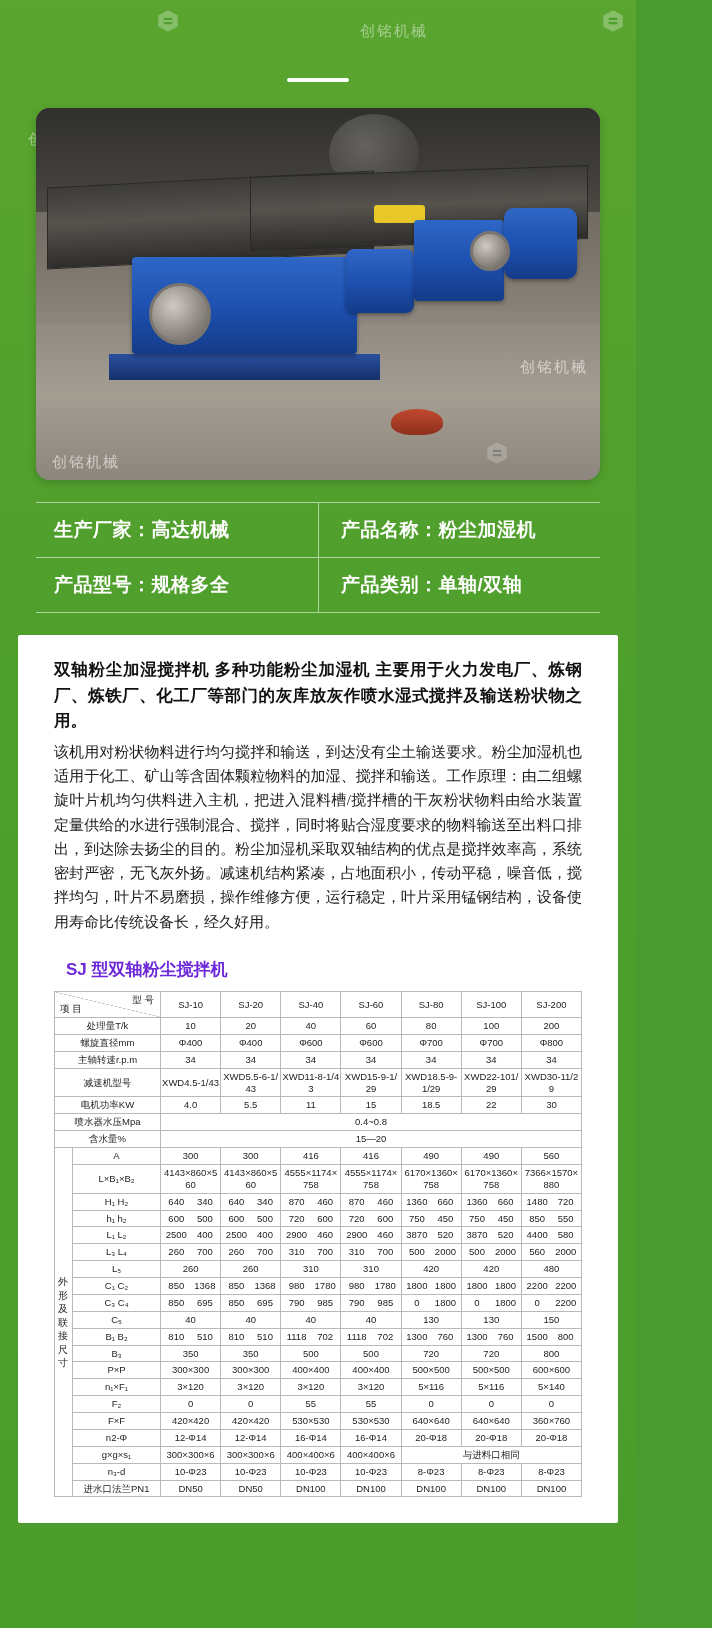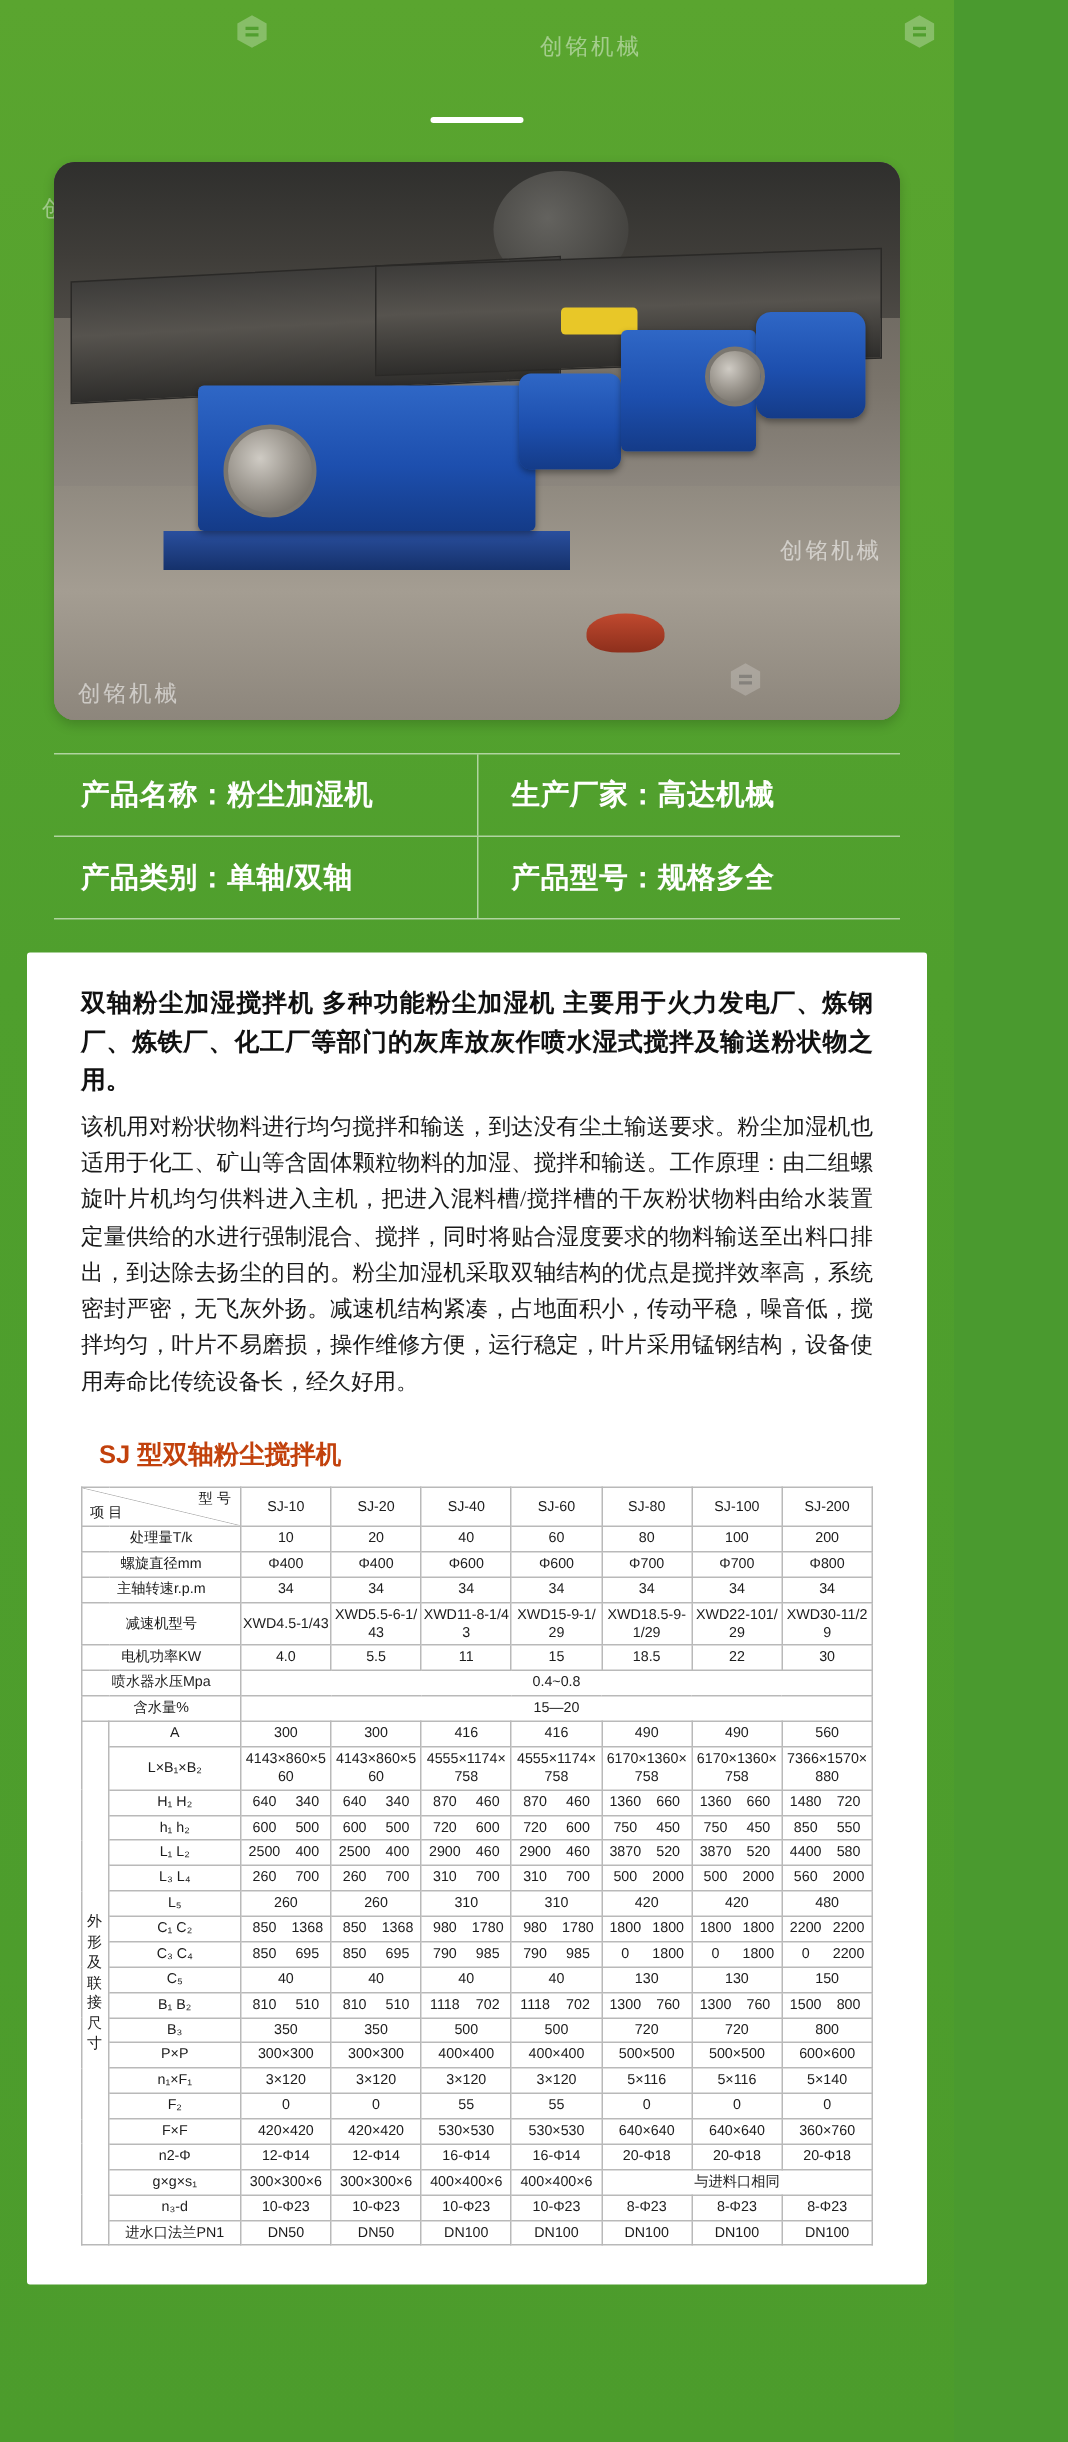--- a/index.html
+++ b/index.html
@@ -175,21 +175,21 @@
     line-height: 1.62;
     color: #1a1a1a;
     margin: 0;
     text-align: justify;
     font-family: Liberation Serif, serif;
   }
   .table-title {
     font-size: 17px;
     font-weight: bold;
     margin: 24px 0 10px 12px;
-    color: #c2410c;
+    color: #6d28d9;
   }
 
   
   table.spec {
     width: 100%;
     border-collapse: collapse;
     font-size: 9.5px;
     color: #1c1c1c;
     table-layout: fixed;
   }
@@ -269,32 +269,32 @@
     <div class="wm wm-dark" style="right:12px; top:250px;">创铭机械</div>
     <svg class="wm-logo" style="right:90px; bottom:14px;" viewBox="0 0 24 24">
       <path d="M12 2 L21 7 V17 L12 22 L3 17 V7 Z" fill="#ffffff" opacity=".4"></path>
       <path d="M8 10 h8 M8 14 h8" stroke="#777" stroke-width="2"></path>
     </svg>
   </div>
 
   <div class="spec-grid">
     <div class="spec-row">
       <div class="spec-cell">
-        <span>产品名称：</span><span>粉尘加湿机</span>
+        <span>生产厂家：</span><span>高达机械</span>
       </div>
       <div class="spec-cell">
-        <span>生产厂家：</span><span>高达机械</span>
+        <span>产品名称：</span><span>粉尘加湿机</span>
       </div>
     </div>
     <div class="spec-row">
       <div class="spec-cell">
-        <span>产品类别：</span><span>单轴/双轴</span>
+        <span>产品型号：</span><span>规格多全</span>
       </div>
       <div class="spec-cell">
-        <span>产品型号：</span><span>规格多全</span>
+        <span>产品类别：</span><span>单轴/双轴</span>
       </div>
     </div>
   </div>
 
   <div class="card">
     <p class="lede">双轴粉尘加湿搅拌机 多种功能粉尘加湿机 主要用于火力发电厂、炼钢厂、炼铁厂、化工厂等部门的灰库放灰作喷水湿式搅拌及输送粉状物之用。</p>
     <p class="body-text">该机用对粉状物料进行均匀搅拌和输送，到达没有尘土输送要求。粉尘加湿机也适用于化工、矿山等含固体颗粒物料的加湿、搅拌和输送。工作原理：由二组螺旋叶片机均匀供料进入主机，把进入混料槽/搅拌槽的干灰粉状物料由给水装置定量供给的水进行强制混合、搅拌，同时将贴合湿度要求的物料输送至出料口排出，到达除去扬尘的目的。粉尘加湿机采取双轴结构的优点是搅拌效率高，系统密封严密，无飞灰外扬。减速机结构紧凑，占地面积小，传动平稳，噪音低，搅拌均匀，叶片不易磨损，操作维修方便，运行稳定，叶片采用锰钢结构，设备使用寿命比传统设备长，经久好用。</p>
 
     <div class="table-title">SJ 型双轴粉尘搅拌机</div>
 

